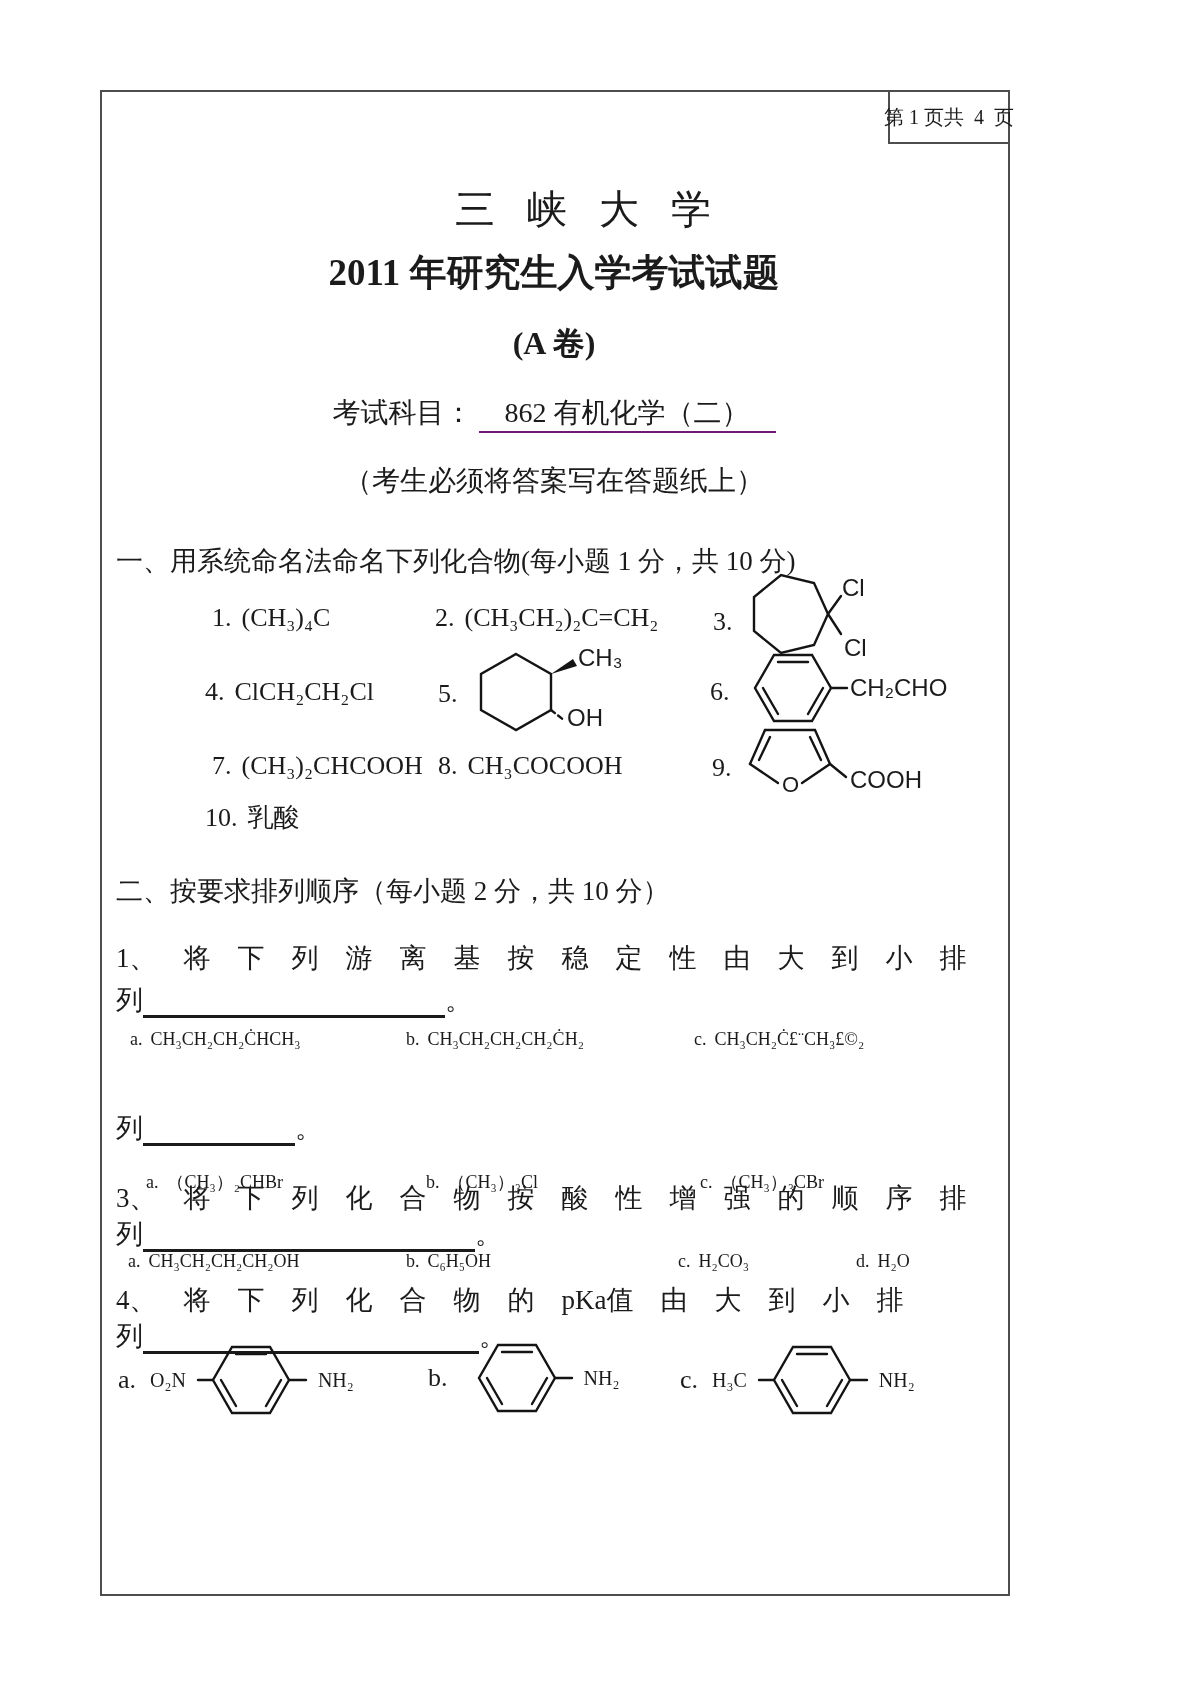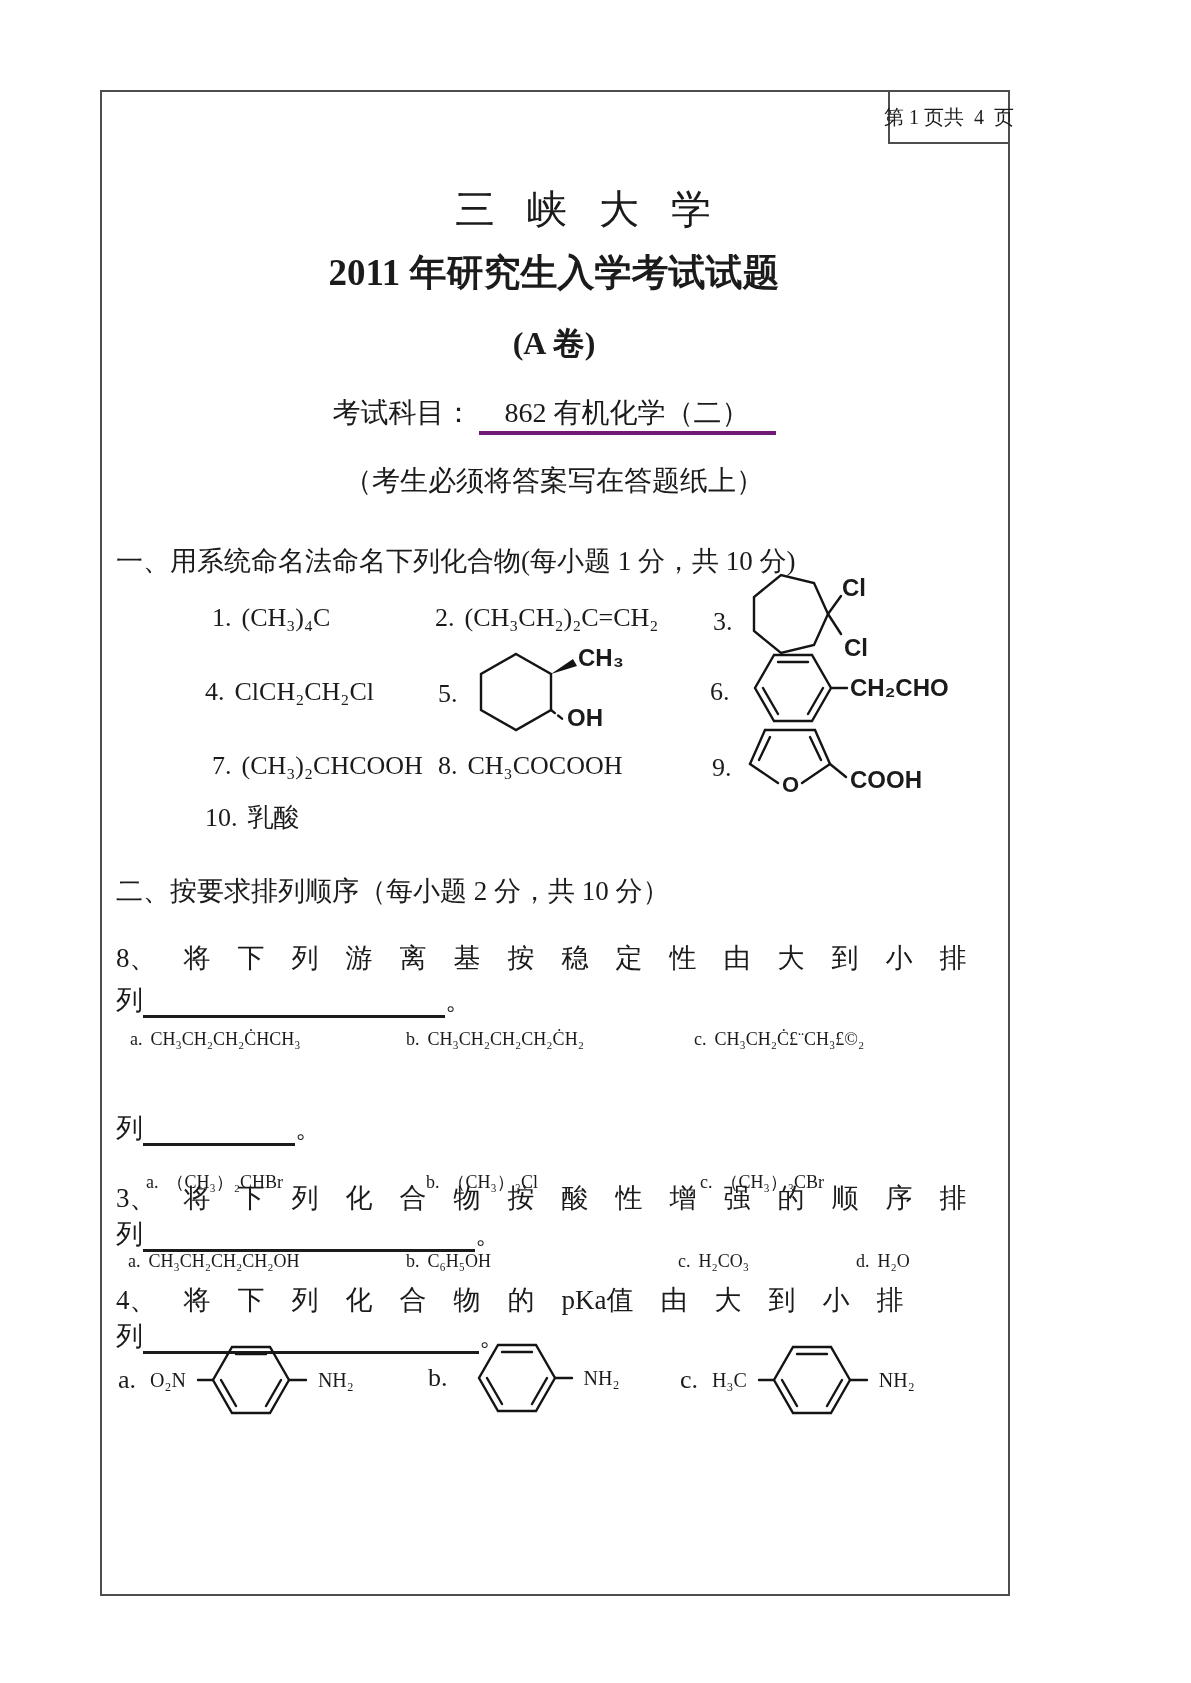--- a/index.html
+++ b/index.html
@@ -9,33 +9,33 @@
   .pre{white-space:pre;}
   .center{position:absolute;left:100px;width:908px;text-align:center;}
   .border-box{position:absolute;left:100px;top:90px;width:906px;height:1502px;border:2px solid #4d4d4d;}
   .pagenum{position:absolute;left:888px;top:92px;width:118px;height:50px;
            border-left:2px solid #4d4d4d;border-bottom:2px solid #4d4d4d;
            display:flex;align-items:center;justify-content:center;font-size:20px;}
   .university{top:182px;font-size:40px;word-spacing:22px;padding-left:29px;}
   .exam-title{top:248px;font-size:37px;font-weight:bold;}
   .paper-type{top:322px;font-size:32px;font-weight:bold;}
   .subject-row{top:394px;font-size:28px;}
-  .subject-underline{border-bottom:4px solid #701a75;padding:0 26px 3px 26px;margin-left:6px;}
+  .subject-underline{border-bottom:2px solid #701a75;padding:0 26px 3px 26px;margin-left:6px;}
   .notice{top:462px;font-size:28px;}
   .sec-heading{left:116px;font-size:27px;}
   .item{font-size:26px;}
   .num{margin-right:10px;}
   .qline{left:116px;font-size:27px;}
   .opt{font-size:18px;margin-left:10px;}
   .opt .num{margin-right:8px;}
   .blank{display:inline-block;height:30px;border-bottom:3px solid #1b1b1b;vertical-align:bottom;}
   .bq1{width:302px}.bq2{width:152px}.bq3{width:332px}.bq4{width:336px}
   .struct{position:absolute;}
   .struct svg{display:block;}
-  .slabel{position:absolute;font-family:"Liberation Sans","DejaVu Sans",sans-serif;font-size:24px;line-height:1;font-weight:bold;}
+  .slabel{position:absolute;font-family:"Liberation Sans","DejaVu Sans",sans-serif;font-size:24px;line-height:1;}
   .ring-row{position:absolute;display:flex;align-items:center;gap:10px;}
   .ring-row .rlabel{font-family:Liberation Serif, serif;font-size:20px;line-height:1;}
   .ring-row .onum{font-size:26px;margin-right:4px;}
   sub{font-size:62%;line-height:0;}
   .sk{stroke:#141414;stroke-width:2.4;fill:none;stroke-linecap:round;}
   .wedge{fill:#141414;stroke:none;}
 </style>
 </head>
 <body>
 
@@ -134,21 +134,21 @@
     <span class="slabel" style="left:45px;top:54px;font-size:22px">O</span>
     <span class="slabel" style="left:113px;top:48px">COOH</span>
   </div>
 
   <div class="abs item" style="left:205px;top:802px">
     <span class="num">10.</span><span>乳酸</span>
   </div>
 
   <div class="abs sec-heading" style="top:875px">二、按要求排列顺序（每小题 2 分，共 10 分）</div>
 
-  <div class="abs qline pre" style="top:942px">8、    将    下    列    游    离    基    按    稳    定    性    由    大    到    小    排</div>
+  <div class="abs qline pre" style="top:942px">1、    将    下    列    游    离    基    按    稳    定    性    由    大    到    小    排</div>
   <div class="abs qline" style="top:984px">
     <span>列</span><span class="blank bq1"></span><span>。</span>
   </div>
   <div class="abs opt" style="left:120px;top:1028px">
     <span class="num">a.</span><span>CH₃CH₂CH₂ĊHCH₃</span>
   </div>
   <div class="abs opt" style="left:396px;top:1028px">
     <span class="num">b.</span><span>CH₃CH₂CH₂CH₂ĊH₂</span>
   </div>
   <div class="abs opt" style="left:684px;top:1028px">

